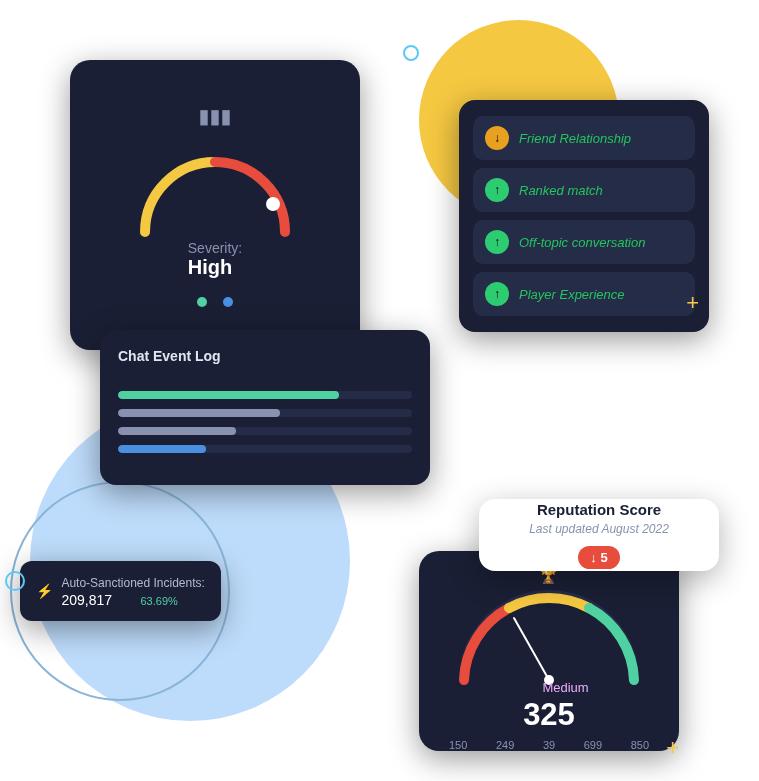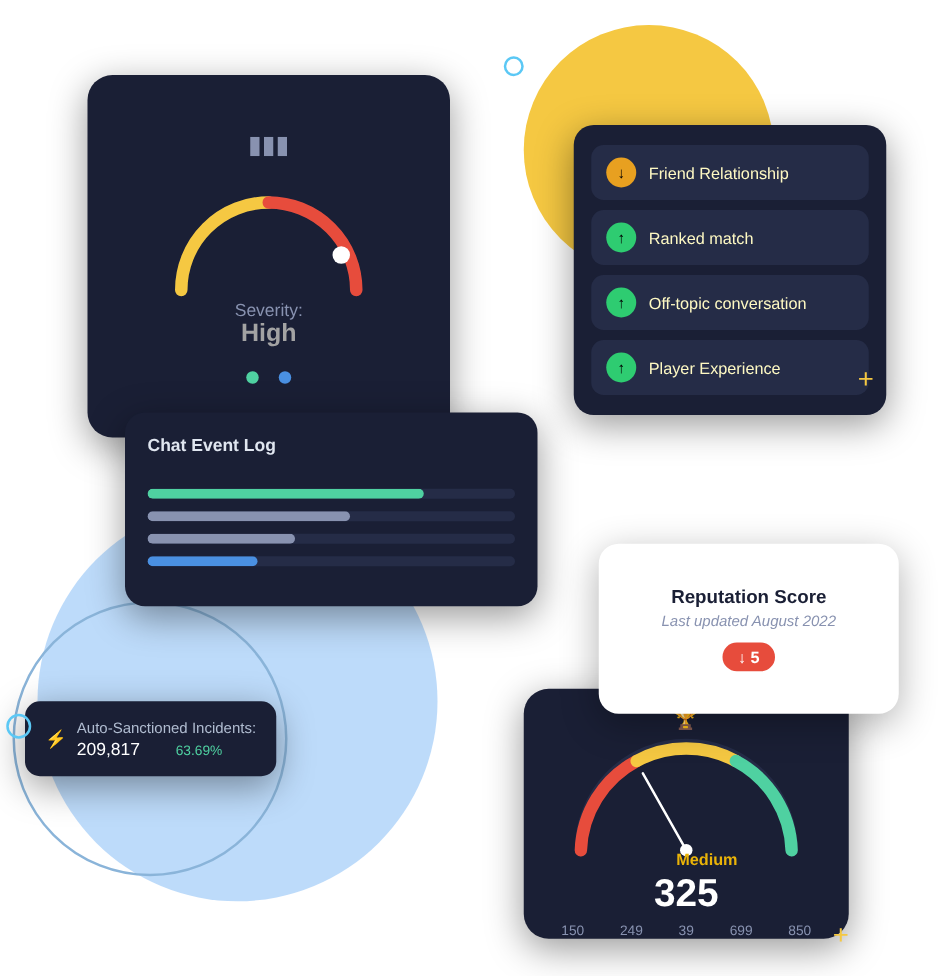--- a/index.html
+++ b/index.html
@@ -112,30 +112,30 @@
       height: 110px;
       margin-bottom: 8px;
     }
 
     .gauge-svg {
       width: 180px;
       height: 120px;
     }
 
     .severity-label {
-      text-align: center;
+      text-align: left;
       margin-top: -10px;
     }
     .severity-label .severity-text {
       color: #8892b0;
       font-size: 14px;
       display: block;
     }
     .severity-label .severity-value {
-      color: #a3a3a3;
+      color: #ffffff;
       font-size: 20px;
       font-weight: 700;
       display: block;
     }
 
     .dots-row {
       display: flex;
       gap: 16px;
       margin-top: 18px;
     }
@@ -182,23 +182,24 @@
       justify-content: center;
       font-size: 12px;
       font-weight: 700;
       margin-right: 10px;
       flex-shrink: 0;
     }
     .cat-icon-down { background: #e8a020; }
     .cat-icon-up { background: #2ecc71; }
 
     .cat-label {
-      color: #fef9c3;
+      color: #22c55e;
       font-size: 13px;
       font-weight: 500;
+      font-style: italic;
     }
 
     
     .chat-card {
       position: absolute;
       left: 100px;
       top: 330px;
       width: 330px;
       background: #1a1f35;
       border-radius: 16px;
@@ -264,21 +265,21 @@
 
     
     .reputation-card {
       position: absolute;
       right: 40px;
       bottom: 210px;
       width: 240px;
       background: #ffffff;
       border-radius: 16px;
       z-index: 5;
-      padding: 34px 20px;
+      padding: 2px 20px;
       box-shadow: 0 8px 30px rgba(0,0,0,0.3);
       text-align: center;
     }
     .rep-title {
       color: #1a1f35;
       font-size: 15px;
       font-weight: 700;
       margin-bottom: 4px;
     }
     .rep-subtitle {
@@ -316,23 +317,23 @@
       box-shadow: 0 8px 30px rgba(0,0,0,0.4);
       padding-top: 10px;
     }
 
     .bottom-gauge-svg {
       width: 200px;
       height: 120px;
     }
 
     .gauge-medium-text {
-      color: #eab308;
+      color: #f0abfc;
       font-size: 13px;
-      font-weight: 700;
+      font-weight: 400;
       margin-top: -20px;
       text-align: center;
       margin-left: 33px;
     }
     .gauge-number {
       color: #ffffff;
       font-size: 31px;
       font-weight: 700;
       text-align: center;
       margin-top: 2px;

